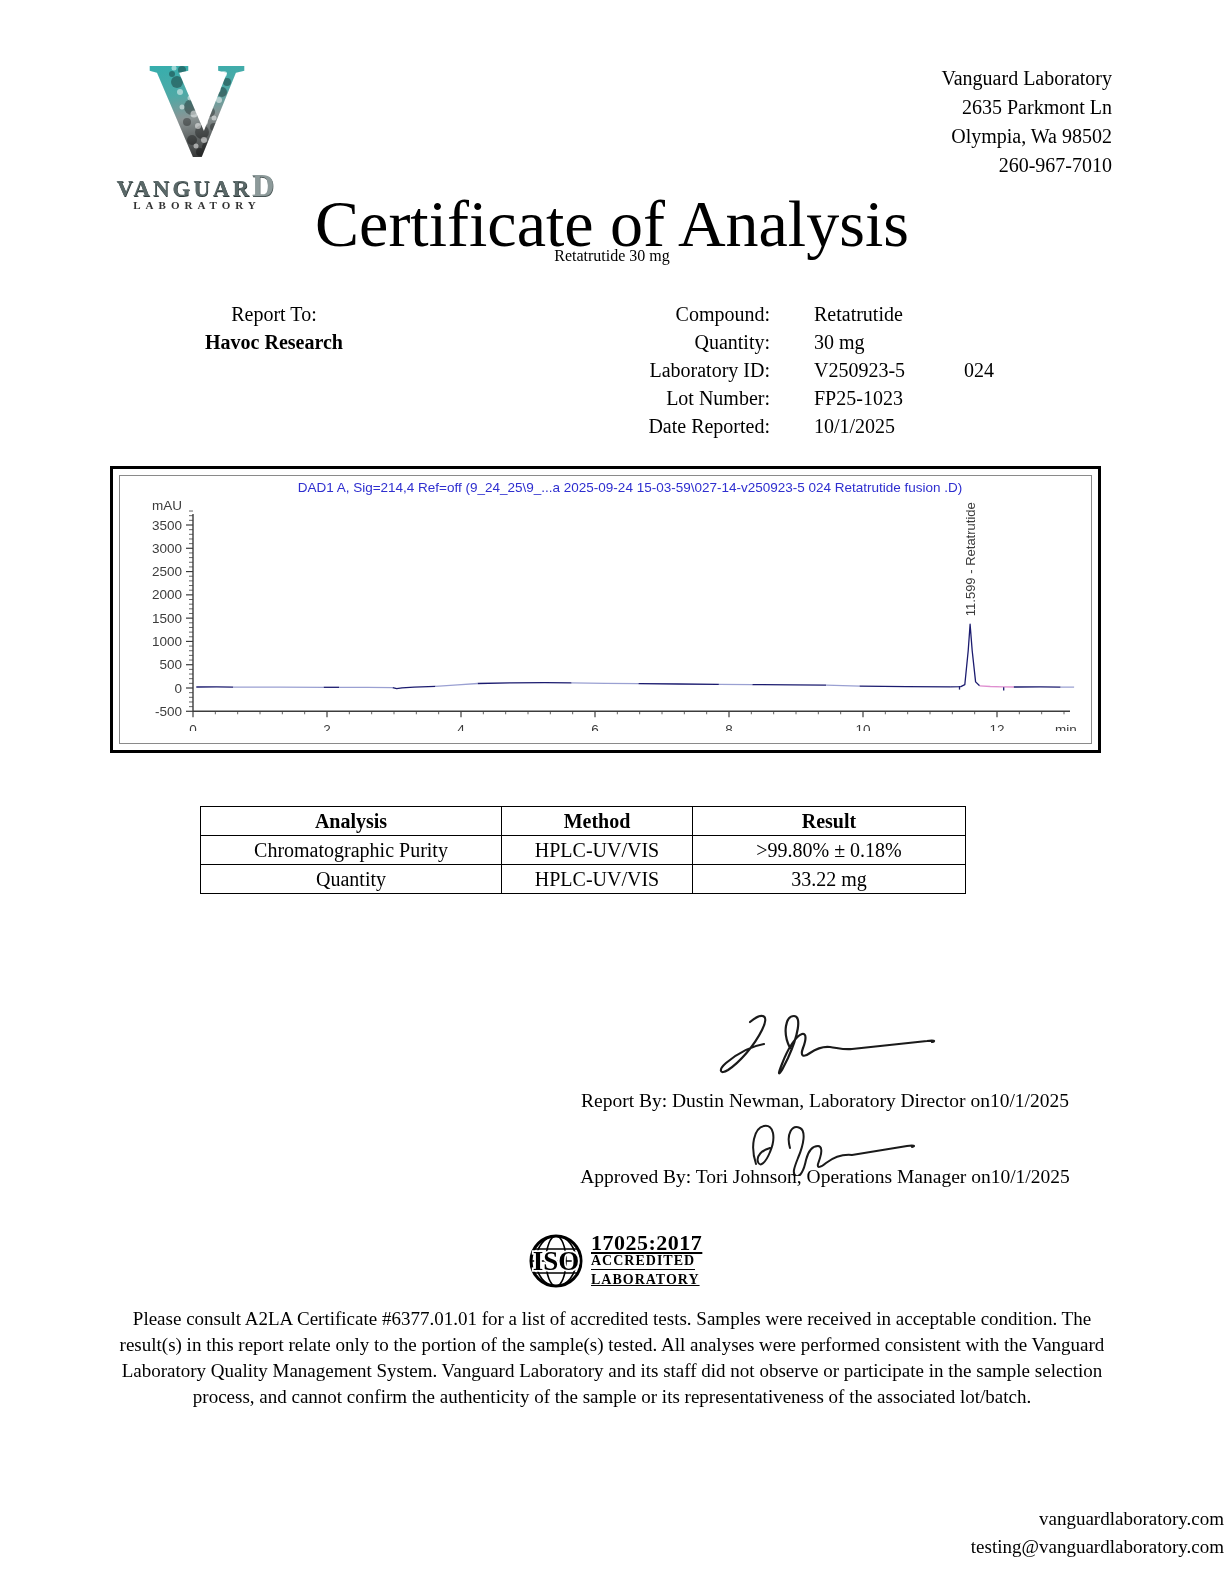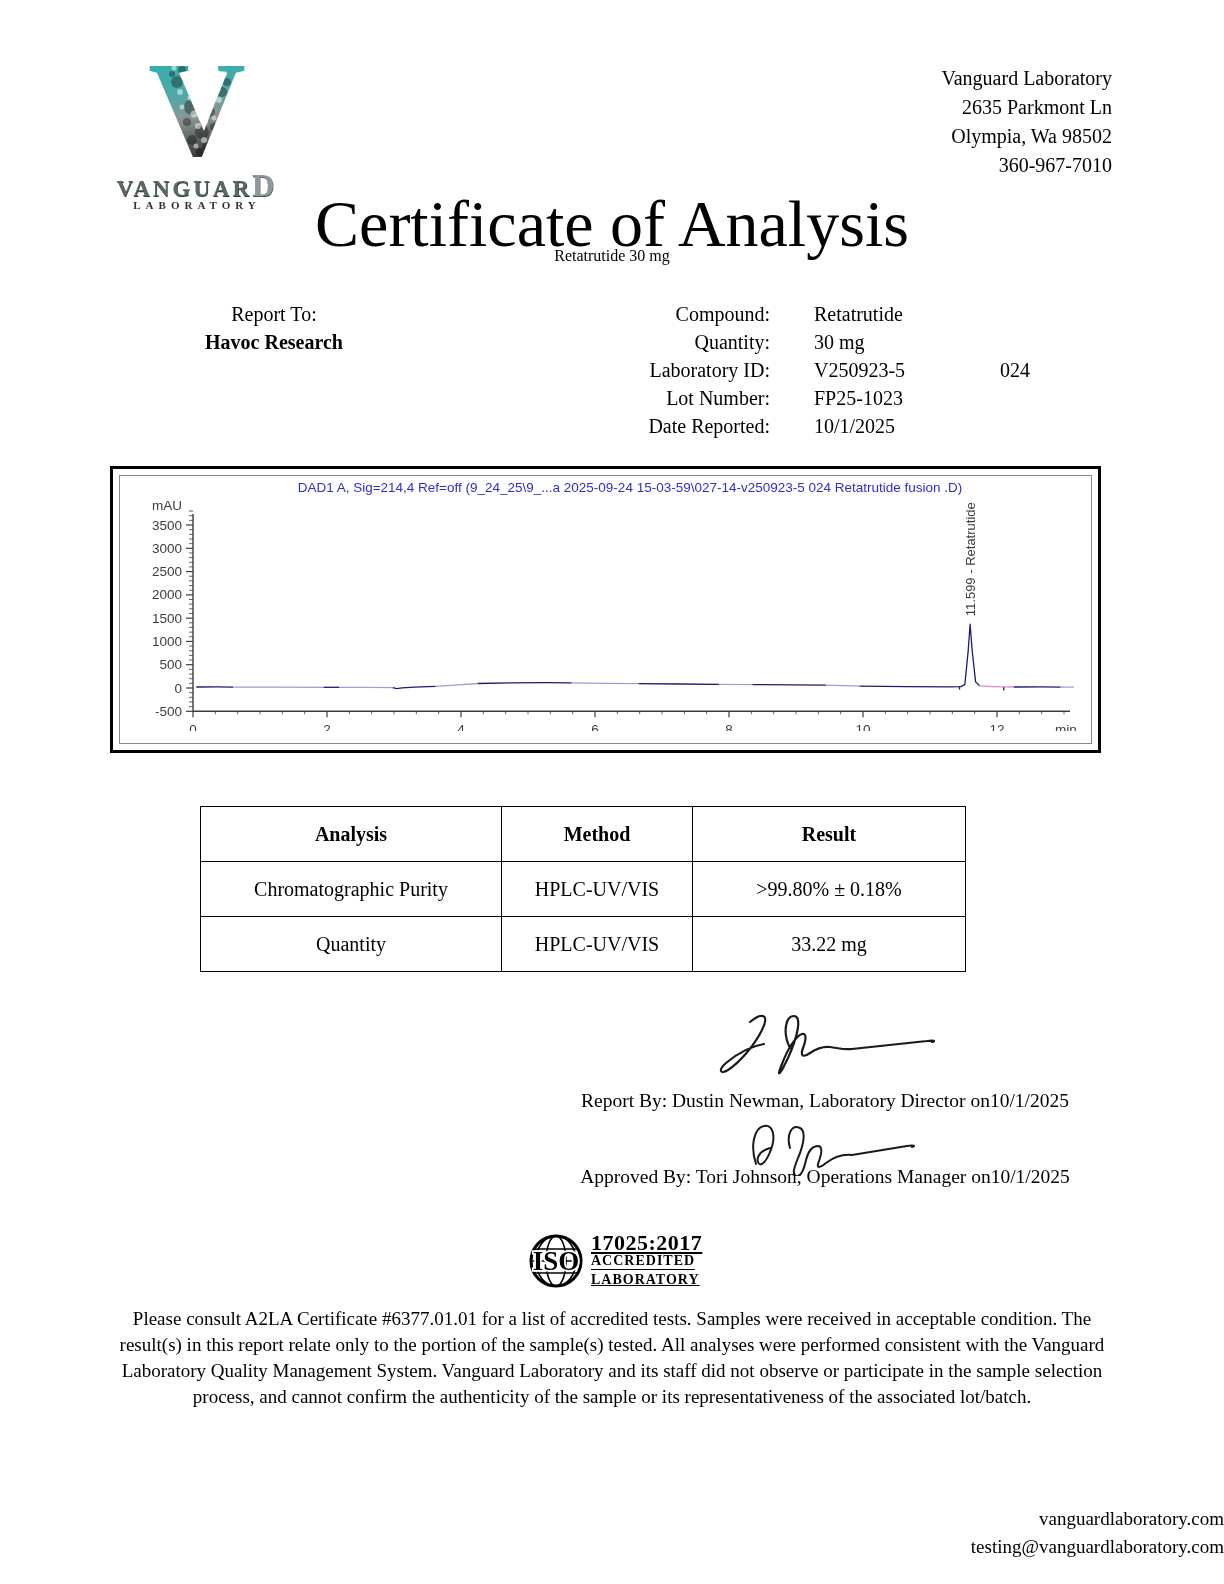--- a/index.html
+++ b/index.html
@@ -20,32 +20,32 @@
   .doc-title{position:absolute;left:0;top:186px;width:100%;text-align:center;font-size:66px;}
   .doc-subtitle{position:absolute;left:0;top:247px;width:100%;text-align:center;font-size:16px;}
 
   
   .report-to{position:absolute;left:205px;top:300px;font-size:20px;line-height:28px;text-align:center;}
   .report-to .name{font-weight:bold;}
   .info-col{position:absolute;left:540px;top:300px;font-size:20px;line-height:28px;}
   .info-row{display:flex;gap:36px;}
   .info-label{width:230px;text-align:right;}
   .info-value{margin-left:8px;}
-  .info-extra{margin-left:59px;}
+  .info-extra{margin-left:23px;}
 
   
   .chart-outer{position:absolute;left:110px;top:466px;width:973px;height:269px;
                border:3px solid #000;padding:6px;}
   .chart-inner{width:100%;height:100%;border:1px solid #8a8a8a;box-sizing:border-box;}
   .chart-inner svg{display:block;font-family:"Liberation Sans",sans-serif;}
 
   
   .results{position:absolute;left:200px;top:806px;border-collapse:collapse;
            font-size:20px;text-align:center;}
-  .results th,.results td{border:1.6px solid #000;padding:13px;height:28px;}
+  .results th,.results td{border:1.6px solid #000;padding:0;height:28px;}
   .results th{font-weight:bold;}
 
   
   .sig1{position:absolute;left:712px;top:1008px;}
   .sig2{position:absolute;left:742px;top:1118px;}
   .sign-line{position:absolute;width:560px;font-size:19.5px;display:flex;
              justify-content:center;align-items:center;}
   .report-line{left:545px;top:1090px;}
   .approve-line{left:545px;top:1166px;}
 
@@ -123,21 +123,21 @@
       </g>
     </svg>
     <div class="wordmark"><span>VANGUAR</span><span class="big-d">D</span></div>
     <div class="labword">LABORATORY</div>
   </div>
 
   <div class="address">
     <div>Vanguard Laboratory</div>
     <div>2635 Parkmont Ln</div>
     <div>Olympia, Wa 98502</div>
-    <div>360-967-7010</div>
+    <div>260-967-7010</div>
   </div>
 
   <div class="doc-title">Certificate of Analysis</div>
   <div class="doc-subtitle">Retatrutide 30 mg</div>
 
   <div class="report-to">
     <div>Report To:</div>
     <div class="name">Havoc Research</div>
   </div>
   <div class="info-col">

